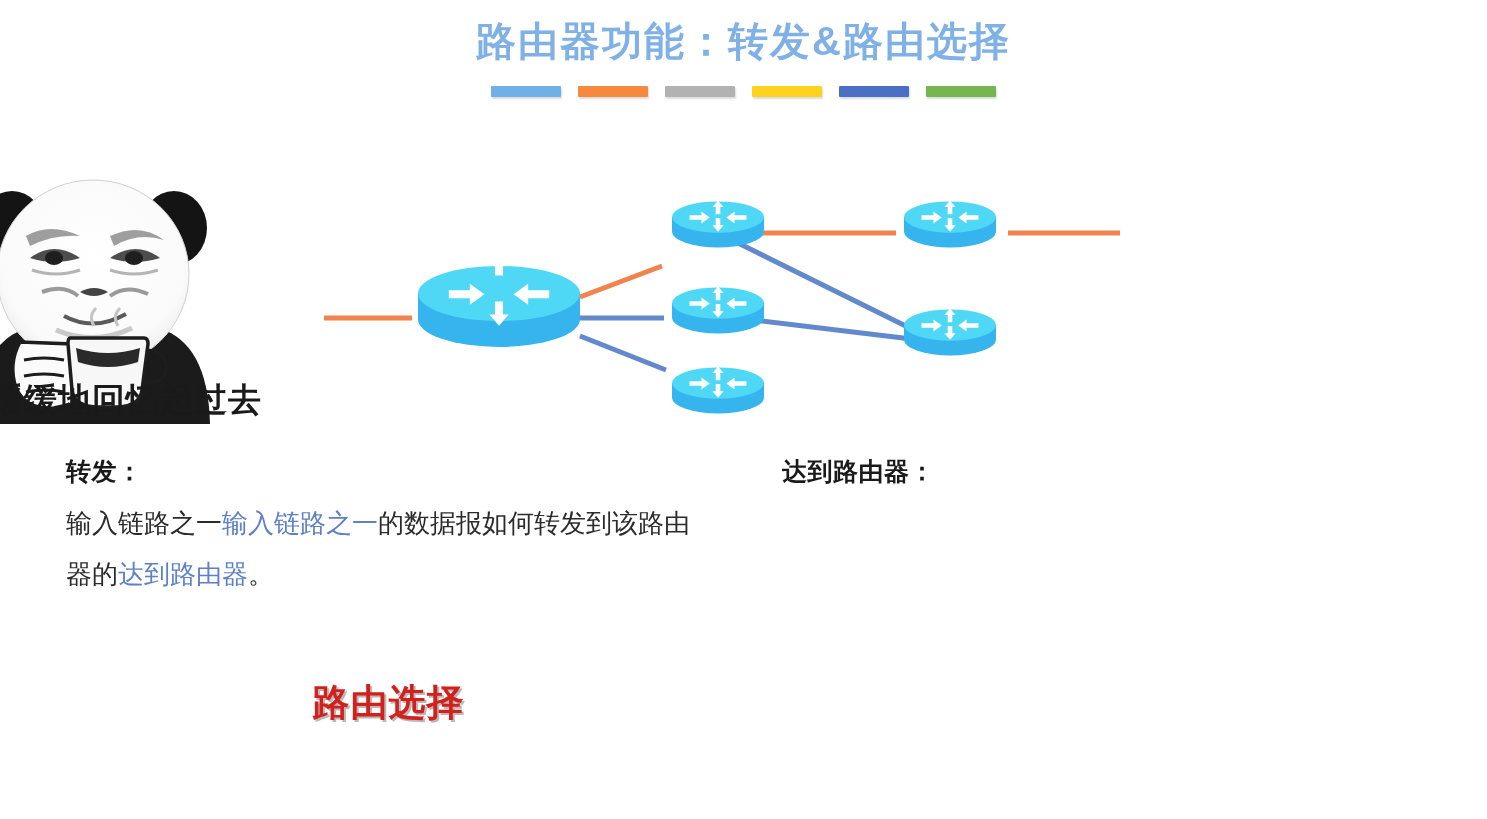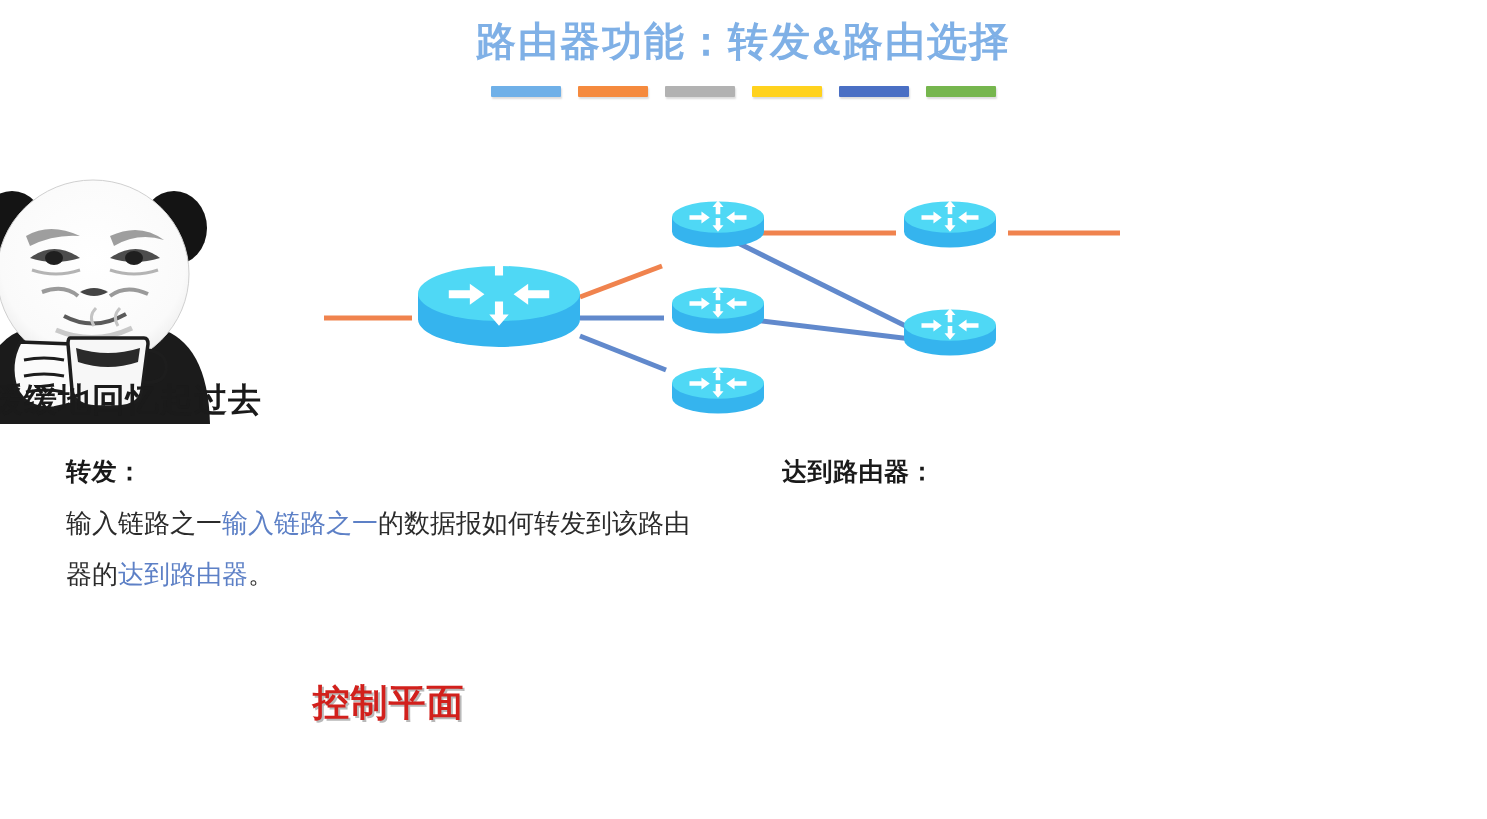--- a/index.html
+++ b/index.html
@@ -273,17 +273,17 @@
 
   <div class="text-column col-right">
     <div class="block-heading">达到路由器：</div>
   </div>
 
 </div>
 
 <div id="row-planes">
 
   <div class="text-column col-left">
-    <div class="plane-heading">控制平面</div>
+    <div class="plane-heading">路由选择</div>
   </div>
 
 
 </div>
 
 </body></html>

